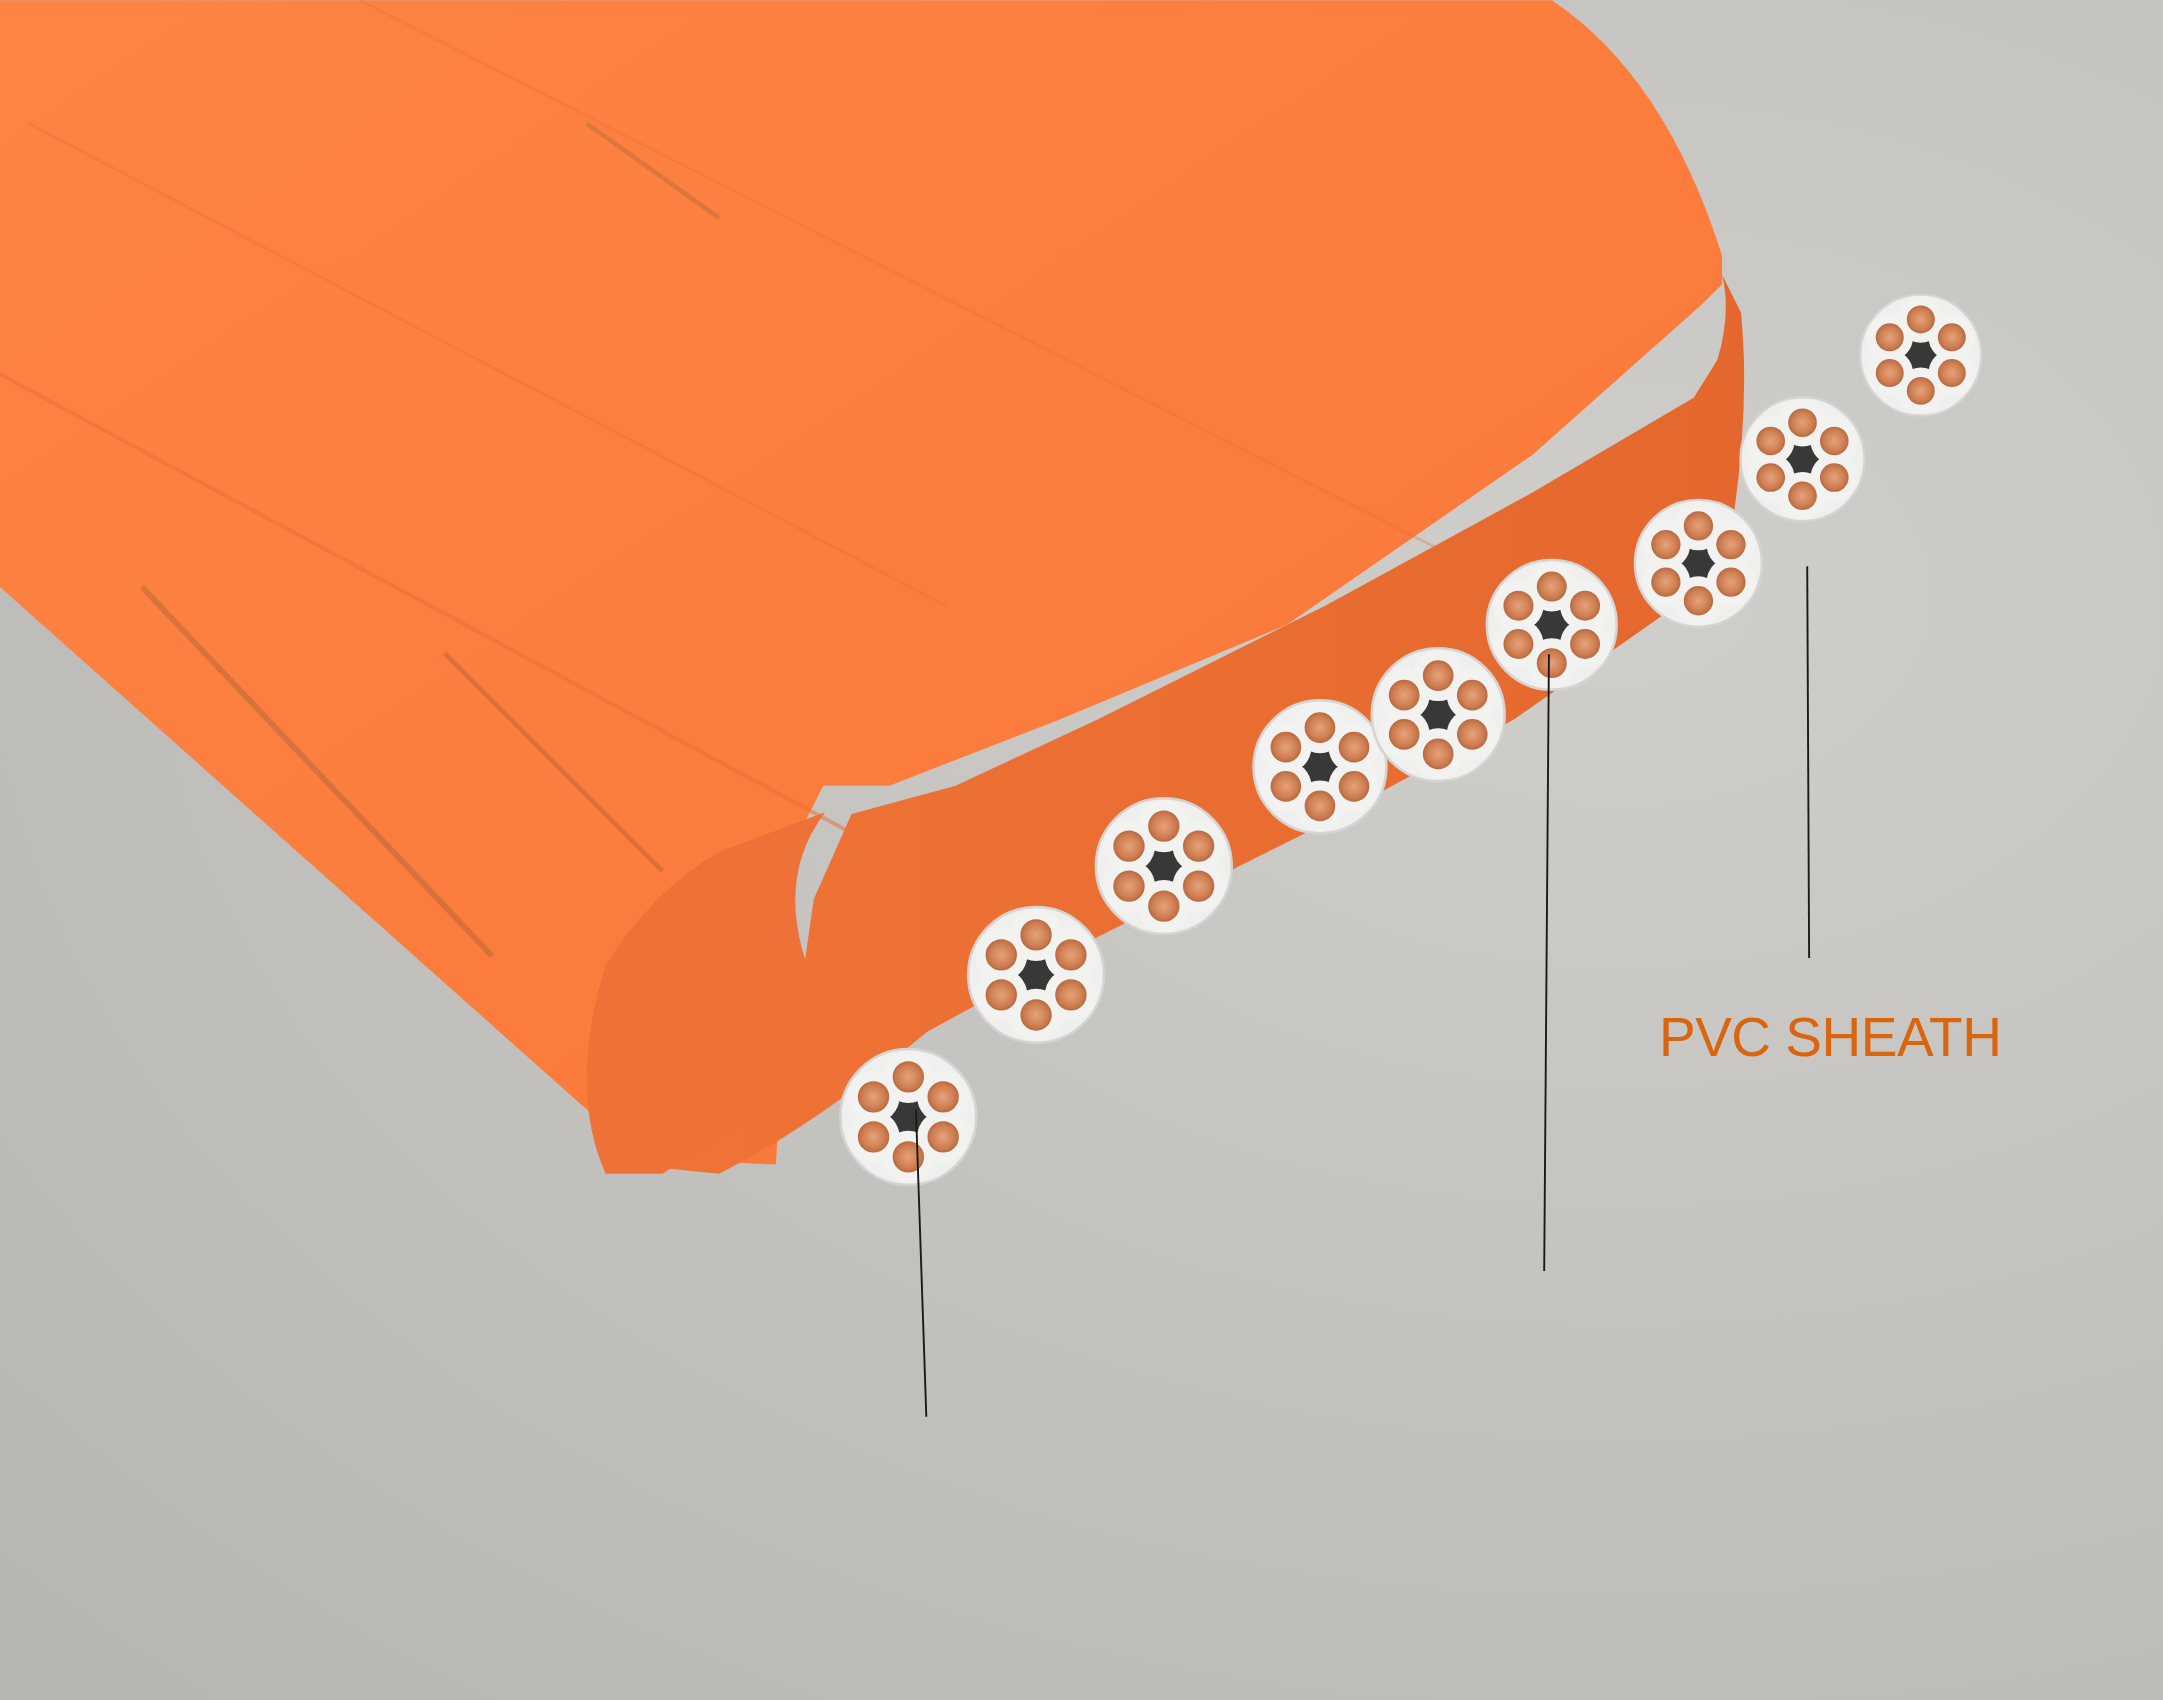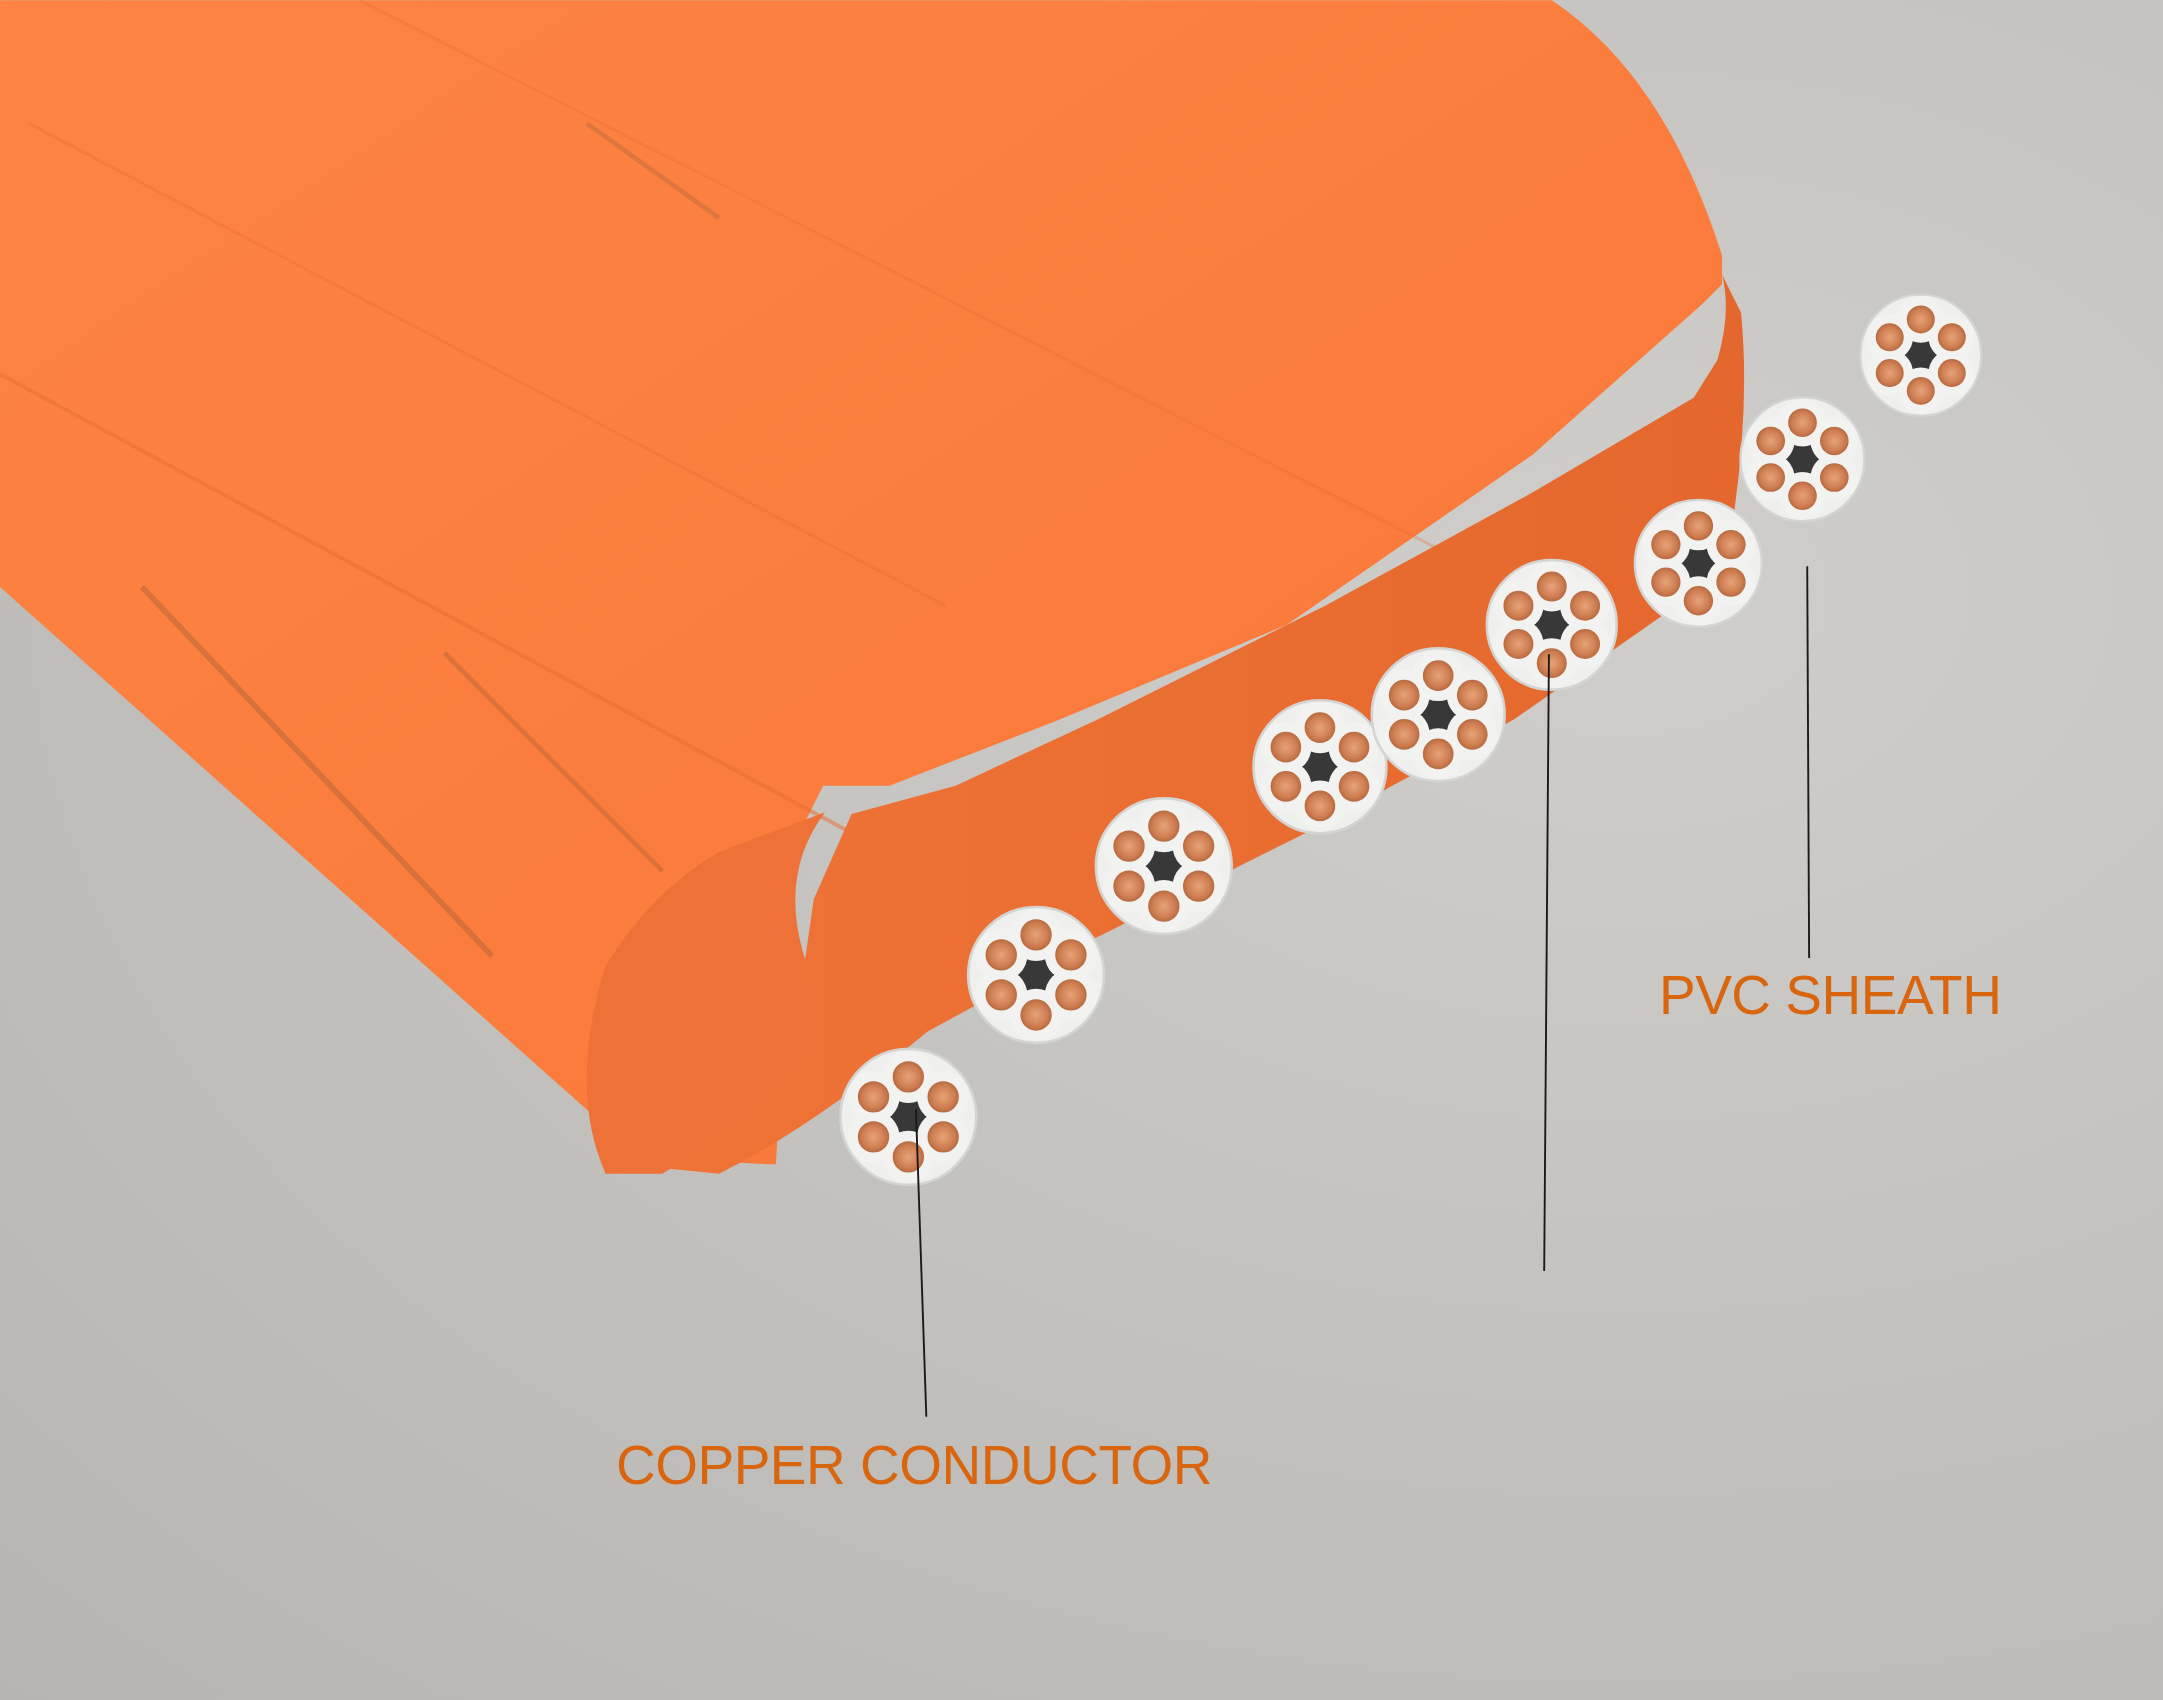--- a/index.html
+++ b/index.html
@@ -25,20 +25,21 @@
       height: 1701px;
     }
     .label {
       position: absolute;
       font-family: "Liberation Sans", sans-serif;
       font-weight: 400;
       font-size: 55px;
       letter-spacing: -0.5px;
       white-space: nowrap;
       line-height: 1;
+      margin-top: 42px;
     }
     .label-sheath { left: 1659px; top: 968px; }
     .label-insulation { left: 1316px; top: 1302px; }
     .label-conductor { left: 616px; top: 1438px; }
   </style>
 </head>
 <body>
 
 <div class="scene">
   <svg class="photo" viewBox="0 0 2286 1797" xmlns="http://www.w3.org/2000/svg">
@@ -99,15 +100,14 @@
     <use href="#rosette" transform="translate(1795,595) scale(0.86)"></use>
     <use href="#rosette" transform="translate(1905,485) scale(0.84)"></use>
     <use href="#rosette" transform="translate(2030,375) scale(0.82)"></use>
 
     <line x1="1910" y1="598" x2="1912" y2="1012" stroke="#1a1a1a" stroke-width="2"></line>
     <line x1="1637" y1="691" x2="1632" y2="1343" stroke="#1a1a1a" stroke-width="2"></line>
     <line x1="968" y1="1172" x2="979" y2="1497" stroke="#1a1a1a" stroke-width="2"></line>
   </svg>
 
   <div class="label label-sheath" style="color: rgb(217, 102, 15);">PVC SHEATH</div>
-  <div class="label label-conductor" style="color: rgb(217, 102, 15);">COPPER CONDUCTOR</div>
 </div>
 
 
 </body></html>

